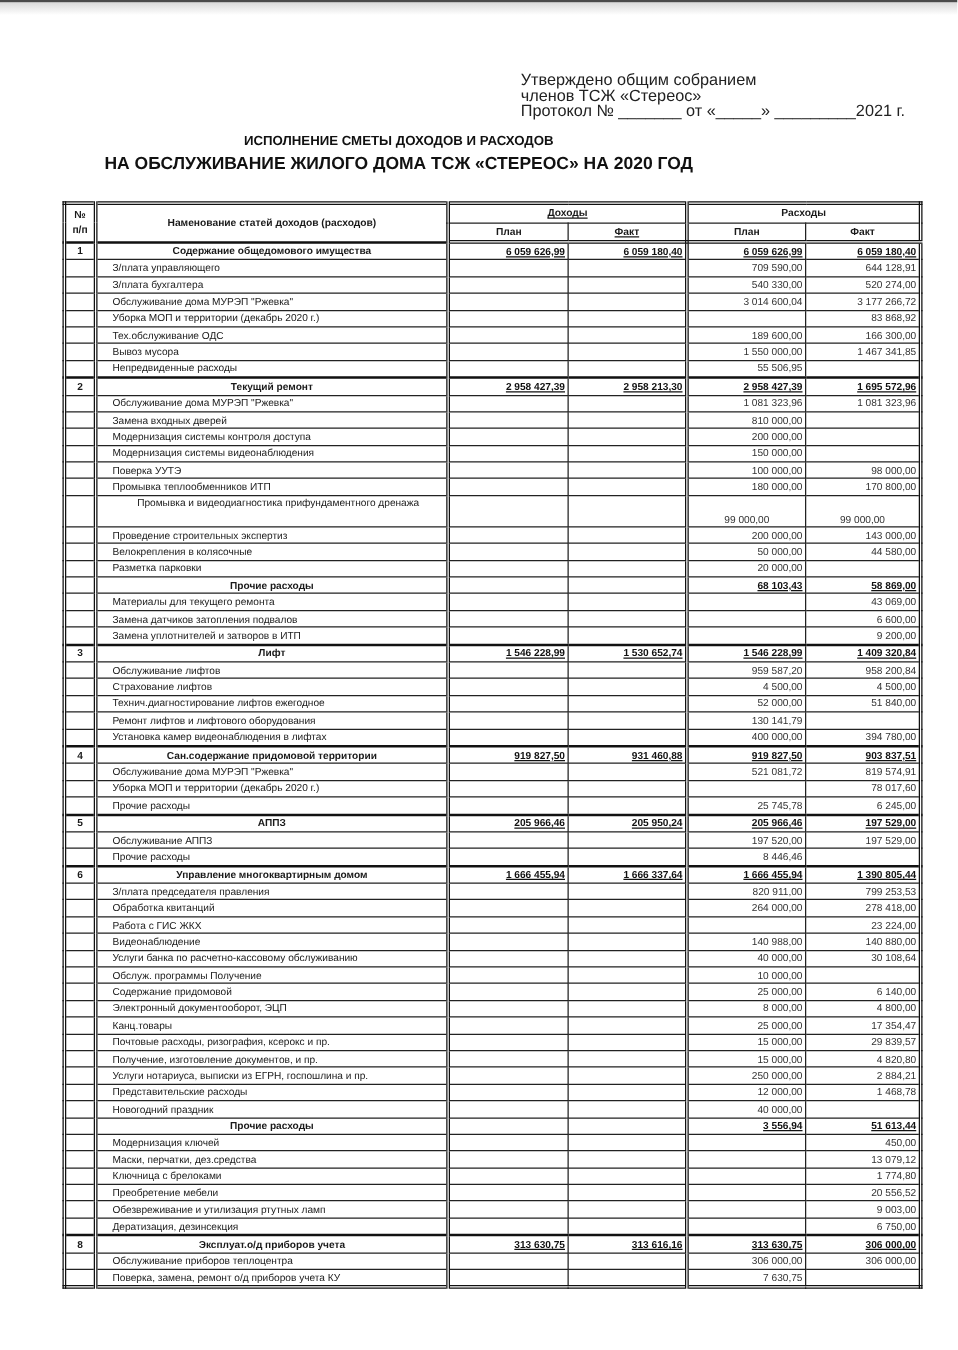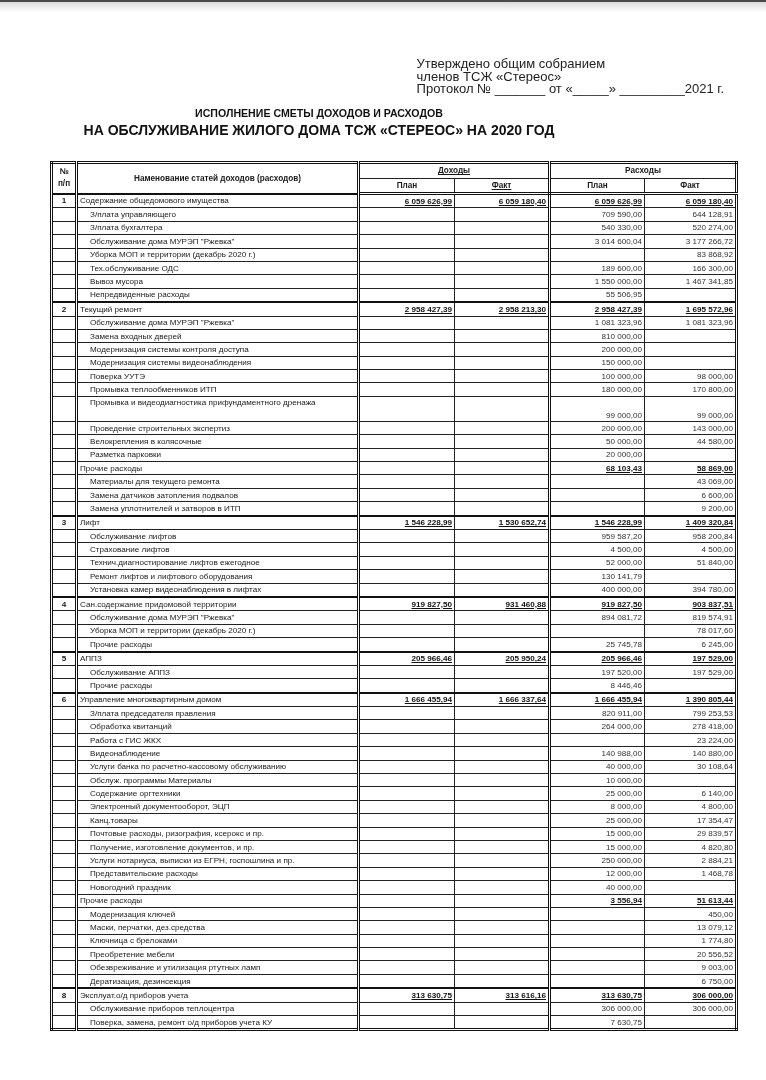--- a/index.html
+++ b/index.html
@@ -15,32 +15,32 @@
   .title2 { top:122px; font-size:14px; }
   table.budget { position:absolute; left:34px; top:161px; border-collapse:collapse;
                  font-size:8.1px; table-layout:fixed; border:3px double #111;margin-left:16px; }
   table.budget td, table.budget th { border:1px solid #222; padding:0 2px; height:12.4px;
                  line-height:11px; white-space:nowrap; overflow:hidden; }
   table.budget th { font-weight:bold; text-align:center; height:13.5px; font-size:8.2px; }
   table.budget thead tr:last-child th { border-bottom:3px double #111; }
   td.num { text-align:center; font-weight:bold; }
   td.name { text-align:left; }
   td.name.sub { padding-left:12px; font-weight:normal; }
-  td.name.bold { font-weight:normal; padding-left:2px; }
+  td.name.bold { font-weight:bold; padding-left:2px;text-align:center; }
   td.val { text-align:right; padding-right:3px; color:#333; }
   tr.bold td.val { font-weight:bold; color:#111;text-decoration:underline; }
   tr.bold td { border-top:2px solid #111; }
   tr.subhead td { border-top:1px solid #111; }
   td.c-inc-fact { border-right:3px double #111 !important; }
   td.c-name { border-right:3px double #111 !important; }
   td.c-num { border-right:3px double #111 !important; }
   th.c-name { border-right:3px double #111 !important; }
   th.c-num { border-right:3px double #111 !important; }
   th.c-inc-fact { border-right:3px double #111 !important;text-decoration:underline; }
-  tr.tall td { height:24px; vertical-align:bottom; }
+  tr.tall td { height:24px; vertical-align:bottom;text-align:center; }
   tr.tall td.name { white-space:normal; line-height:12px; vertical-align:top; }
 </style>
 </head>
 <body>
 
 <div class="topbar"></div>
 <div class="topshadow"></div>
 
 <div class="approval">
   <div>Утверждено общим собранием</div>
@@ -313,21 +313,21 @@
         <td class="val">919 827,50</td>
         <td class="c-inc-fact val">931 460,88</td>
         <td class="val">919 827,50</td>
         <td class="val">903 837,51</td>
       </tr>
       <tr>
         <td class="c-num num"></td>
         <td class="c-name name sub">Обслуживание дома МУРЭП "Ржевка"</td>
         <td class="val"></td>
         <td class="c-inc-fact val"></td>
-        <td class="val">894 081,72</td>
+        <td class="val">521 081,72</td>
         <td class="val">819 574,91</td>
       </tr>
       <tr>
         <td class="c-num num"></td>
         <td class="c-name name sub">Уборка МОП и территории (декабрь 2020 г.)</td>
         <td class="val"></td>
         <td class="c-inc-fact val"></td>
         <td class="val"></td>
         <td class="val">78 017,60</td>
       </tr>
@@ -406,29 +406,29 @@
       <tr>
         <td class="c-num num"></td>
         <td class="c-name name sub">Услуги банка по расчетно-кассовому обслуживанию</td>
         <td class="val"></td>
         <td class="c-inc-fact val"></td>
         <td class="val">40 000,00</td>
         <td class="val">30 108,64</td>
       </tr>
       <tr>
         <td class="c-num num"></td>
-        <td class="c-name name sub">Обслуж. программы Материалы</td>
+        <td class="c-name name sub">Обслуж. программы Получение</td>
         <td class="val"></td>
         <td class="c-inc-fact val"></td>
         <td class="val">10 000,00</td>
         <td class="val"></td>
       </tr>
       <tr>
         <td class="c-num num"></td>
-        <td class="c-name name sub">Содержание оргтехники</td>
+        <td class="c-name name sub">Содержание придомовой</td>
         <td class="val"></td>
         <td class="c-inc-fact val"></td>
         <td class="val">25 000,00</td>
         <td class="val">6 140,00</td>
       </tr>
       <tr>
         <td class="c-num num"></td>
         <td class="c-name name sub">Электронный документооборот, ЭЦП</td>
         <td class="val"></td>
         <td class="c-inc-fact val"></td>

